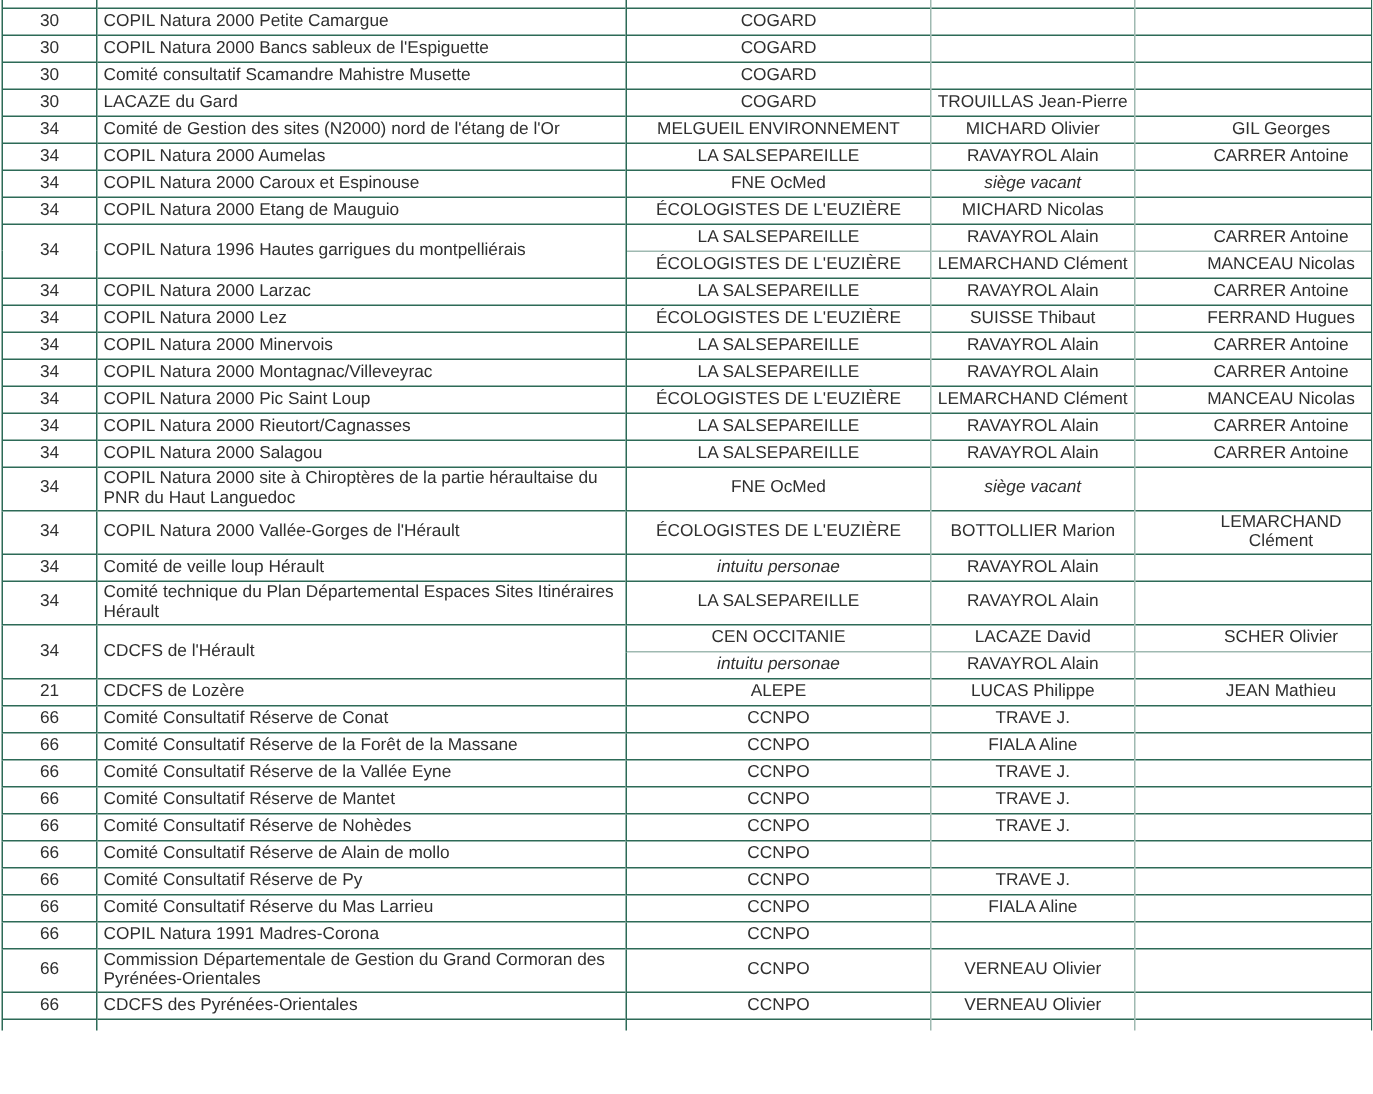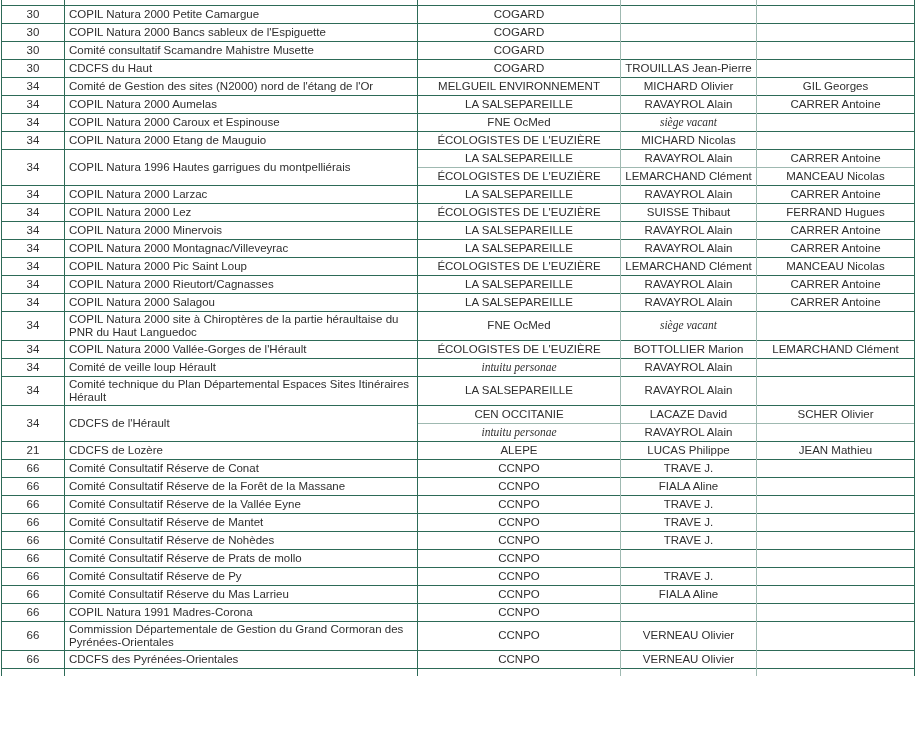--- a/index.html
+++ b/index.html
@@ -32,25 +32,25 @@
     font-size: 11.5px;
     line-height: 13px;
     border-top: 1px solid var(--border-dark);
     overflow: hidden;
     word-wrap: break-word;
   }
   td.c1 { border-left: 1px solid var(--border-dark); text-align: center; }
   td.c2 { border-left: 1px solid var(--border-dark); text-align: left; }
   td.c3 { border-left: 1px solid var(--border-dark); text-align: center; }
   td.c4 { border-left: 1px solid var(--border-light); text-align: center; }
-  td.c5 { border-left: 1px solid var(--border-light); border-right: 1px solid var(--border-dark); text-align: center; }
+  td.c5 { border-left: 1px solid var(--border-light); border-right: 1px solid var(--border-dark); text-align: center; padding-left: 41px; }
   tr.sub td { border-top: 1px solid var(--border-light); }
   tr.partial-top td { height: 5px; border-top: none; padding: 0; }
   tr.partial-bottom td { height: 8px; padding: 0; }
-  .it { font-style: italic; font-family: Liberation Serif, serif; }
+  .it { font-style: italic; }
 </style>
 </head>
 <body>
 
 <div class="page">
   <table class="committees">
     <colgroup>
       <col style="width:63px">
       <col style="width:353px">
       <col style="width:203px">
@@ -81,21 +81,21 @@
         </tr>
         <tr>
           <td class="c1">30</td>
           <td class="c2">Comité consultatif Scamandre Mahistre Musette</td>
           <td class="c3">COGARD</td>
           <td class="c4"></td>
           <td class="c5"></td>
         </tr>
         <tr>
           <td class="c1">30</td>
-          <td class="c2">CDCFS du Haut</td>
+          <td class="c2">LACAZE du Gard</td>
           <td class="c3">COGARD</td>
           <td class="c4">TROUILLAS Jean-Pierre</td>
           <td class="c5"></td>
         </tr>
         <tr>
           <td class="c1">34</td>
           <td class="c2">Comité de Gestion des sites (N2000) nord de l'étang de l'Or</td>
           <td class="c3">MELGUEIL ENVIRONNEMENT</td>
           <td class="c4">MICHARD Olivier</td>
           <td class="c5">GIL Georges</td>
@@ -259,21 +259,21 @@
         </tr>
         <tr>
           <td class="c1">66</td>
           <td class="c2">Comité Consultatif Réserve de Nohèdes</td>
           <td class="c3">CCNPO</td>
           <td class="c4">TRAVE J.</td>
           <td class="c5"></td>
         </tr>
         <tr>
           <td class="c1">66</td>
-          <td class="c2">Comité Consultatif Réserve de Prats de mollo</td>
+          <td class="c2">Comité Consultatif Réserve de Alain de mollo</td>
           <td class="c3">CCNPO</td>
           <td class="c4"></td>
           <td class="c5"></td>
         </tr>
         <tr>
           <td class="c1">66</td>
           <td class="c2">Comité Consultatif Réserve de Py</td>
           <td class="c3">CCNPO</td>
           <td class="c4">TRAVE J.</td>
           <td class="c5"></td>

